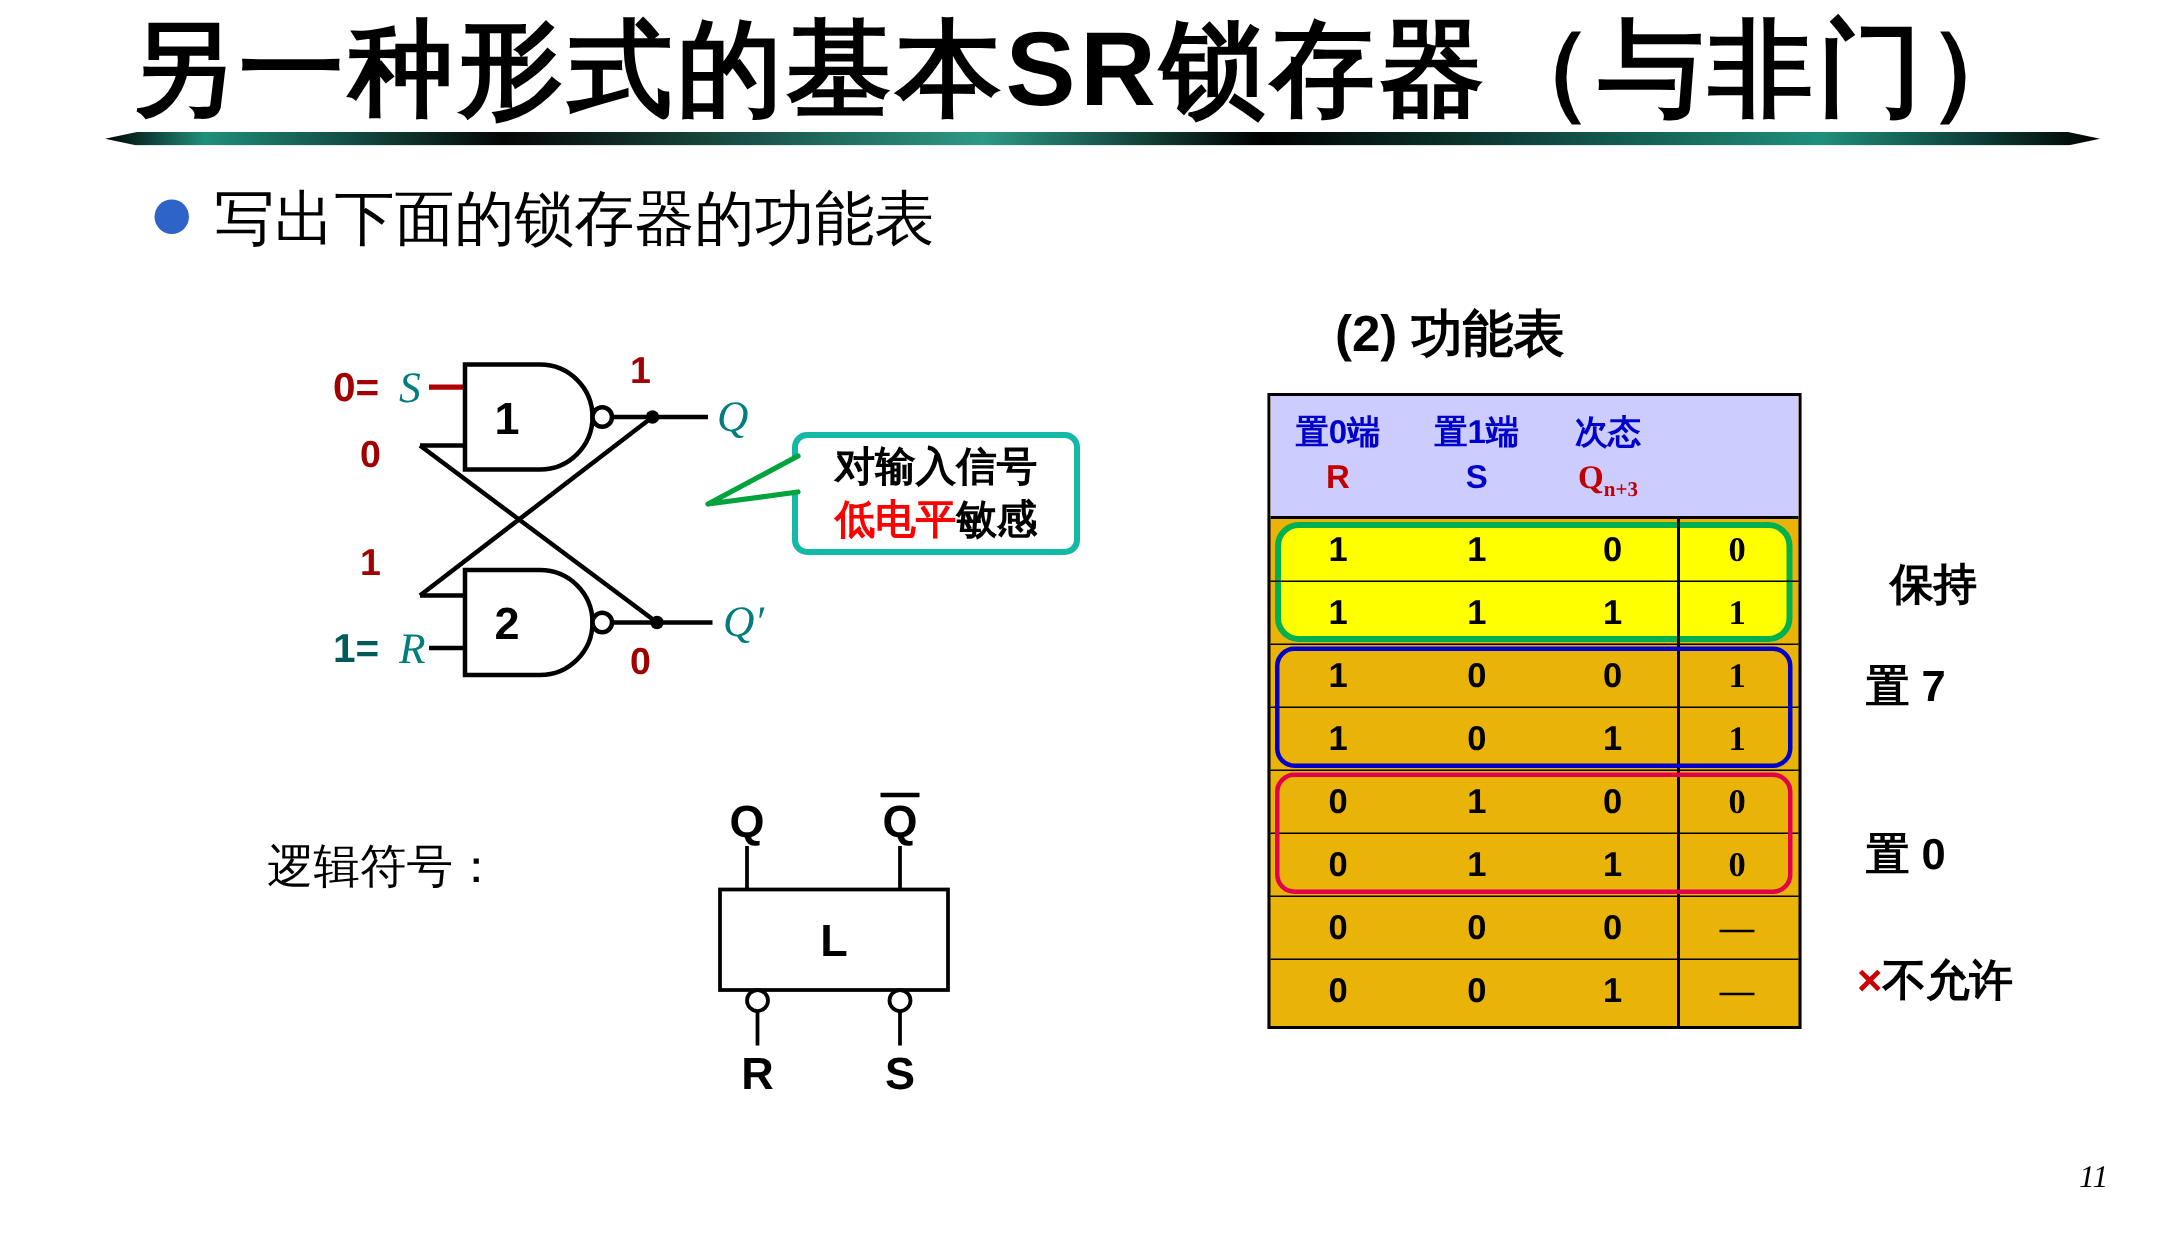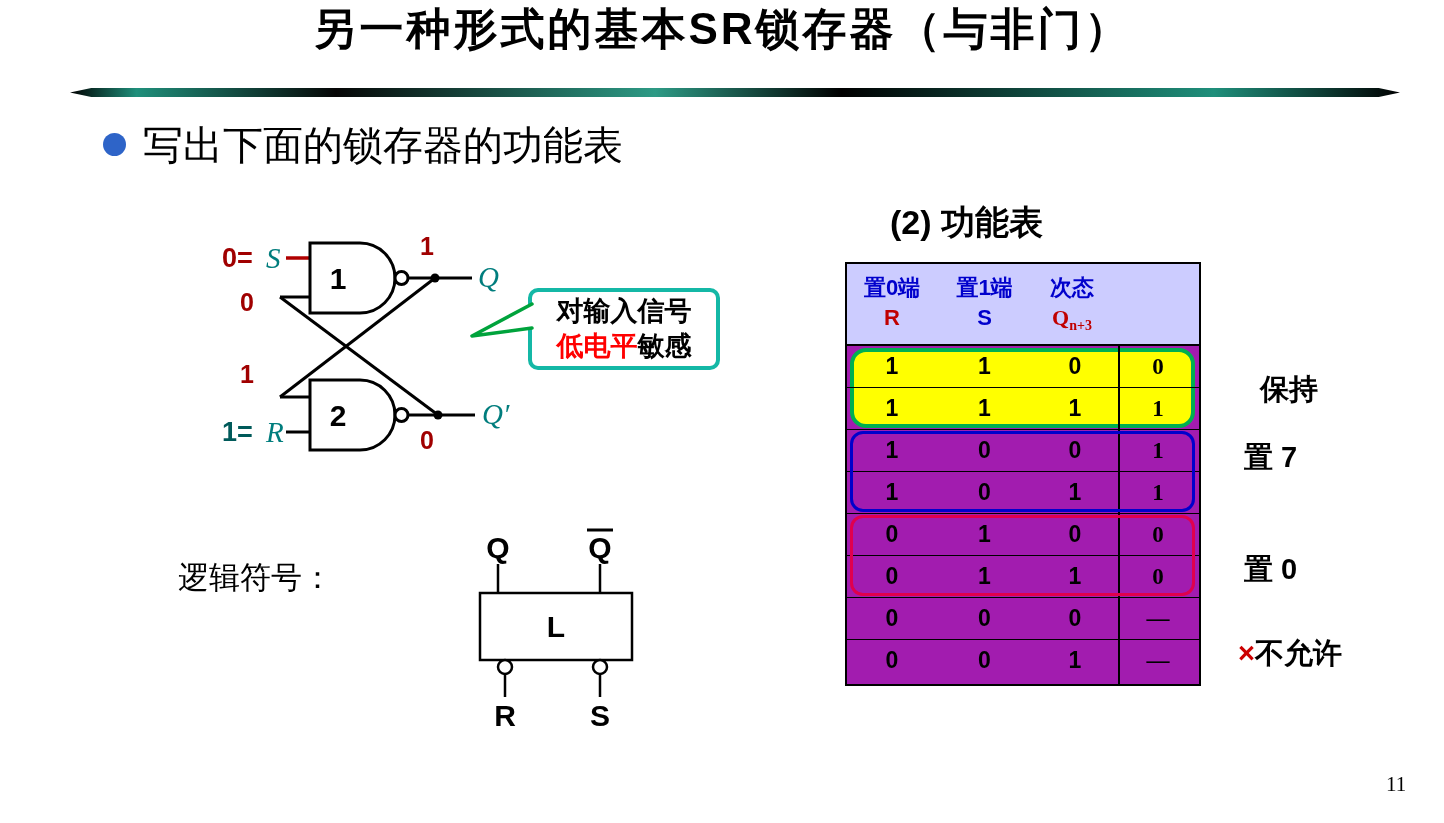--- a/index.html
+++ b/index.html
@@ -1,21 +1,21 @@
 <!DOCTYPE html>
 <html><head>
 <meta charset="utf-8">
 <style>
   html,body{margin:0;padding:0;}
   body{width:1444px;height:823px;background:#fff;position:relative;overflow:hidden;
        font-family:"Liberation Sans",sans-serif;color:#000;}
   *{box-sizing:border-box;}
 
   .slide-title{position:absolute;top:0px;left:0;width:100%;text-align:center;
-    font-size:44px;font-weight:bold;letter-spacing:3px;white-space:nowrap;}
+    font-size:70px;font-weight:bold;letter-spacing:3px;white-space:nowrap;}
   .divider{position:absolute;top:88px;left:70px;width:1330px;height:9px;
     background:linear-gradient(90deg,#000 0%,#1f8f7b 5%,#060606 20%,#2d9a85 44%,#000 58%,#1f8f7b 86%,#000 100%);
     clip-path:polygon(0 50%,1.6% 0,98.4% 0,100% 50%,98.4% 100%,1.6% 100%);}
 
   .bullet-row{position:absolute;left:103px;top:118px;display:flex;align-items:flex-start;}
   .bullet-dot{width:23px;height:23px;border-radius:50%;background:#2e64c8;margin-top:15px;flex:none;}
   .bullet-text{margin-left:17px;font-family:"Liberation Serif",serif;font-size:40px;}
 
   
   .circuit{position:absolute;left:180px;top:225px;}
@@ -38,21 +38,21 @@
 
   
   .logic-caption{position:absolute;left:178px;top:557px;font-size:31px;font-weight:normal;}
   .logic-sym{position:absolute;left:440px;top:520px;}
   .ls-text{font:bold 30px "Liberation Sans",sans-serif;fill:#000;}
   .ls-shape{fill:#fff;stroke:#000;stroke-width:2.5;}
   .ls-wire{stroke:#000;stroke-width:2.5;fill:none;}
 
   
   .fn-title{position:absolute;left:890px;top:200px;font-size:34px;font-weight:bold;}
-  .fn-table{position:absolute;left:845px;top:262px;width:356px;height:424px;border:2.5px solid #000;background:#a21caf;}
+  .fn-table{position:absolute;left:845px;top:262px;width:356px;height:424px;border:2.5px solid #000;background:#eab308;}
   .fn-header{position:absolute;top:0;left:0;width:100%;height:82px;background:#ccccff;
     border-bottom:2px solid #000;display:flex;z-index:2;}
   .hcell{text-align:center;padding-top:9px;line-height:1.35;font-weight:bold;font-size:22px;}
   .c1{width:90px;}.c2{width:95px;}.c3{width:86px;}.c4{width:80px;font-family:Liberation Serif, serif;}
   .blue{color:#0000cc;}
   .redtxt{color:#c00000;}
   .hcell sub{font-size:14px;}
   .fn-rows{position:absolute;top:82px;left:0;width:100%;z-index:2;}
   .fn-row{display:flex;height:42px;border-bottom:1px solid #000;font-weight:bold;font-size:23px;}
   .fn-row:last-child{border-bottom:none;}
@@ -65,21 +65,21 @@
   .ol-red{position:absolute;left:3px;top:251px;width:345px;height:81px;
     border:3px solid #e0004d;border-radius:13px;z-index:3;}
 
   .ann{position:absolute;font-weight:bold;font-size:29px;white-space:nowrap;}
   .ann-hold{left:1244px;top:370px;margin-left:16px;}
   .ann-set1{left:1244px;top:438px;}
   .ann-set0{left:1244px;top:550px;}
   .ann-na{left:1238px;top:634px;}
   .na-x{color:#cc0000;}
 
-  .page-num{position:absolute;left:1386px;top:772px;font-size:21px;font-family:"Liberation Serif",serif;}
+  .page-num{position:absolute;left:1386px;top:772px;font-size:21px;font-family:"Liberation Serif",serif;font-style:italic;}
 </style>
 </head>
 <body>
 
 <div class="slide-title">另一种形式的基本SR锁存器（与非门）</div>
 <div class="divider"></div>
 
 <div class="bullet-row">
   <span class="bullet-dot"></span>
   <span class="bullet-text">写出下面的锁存器的功能表</span>

